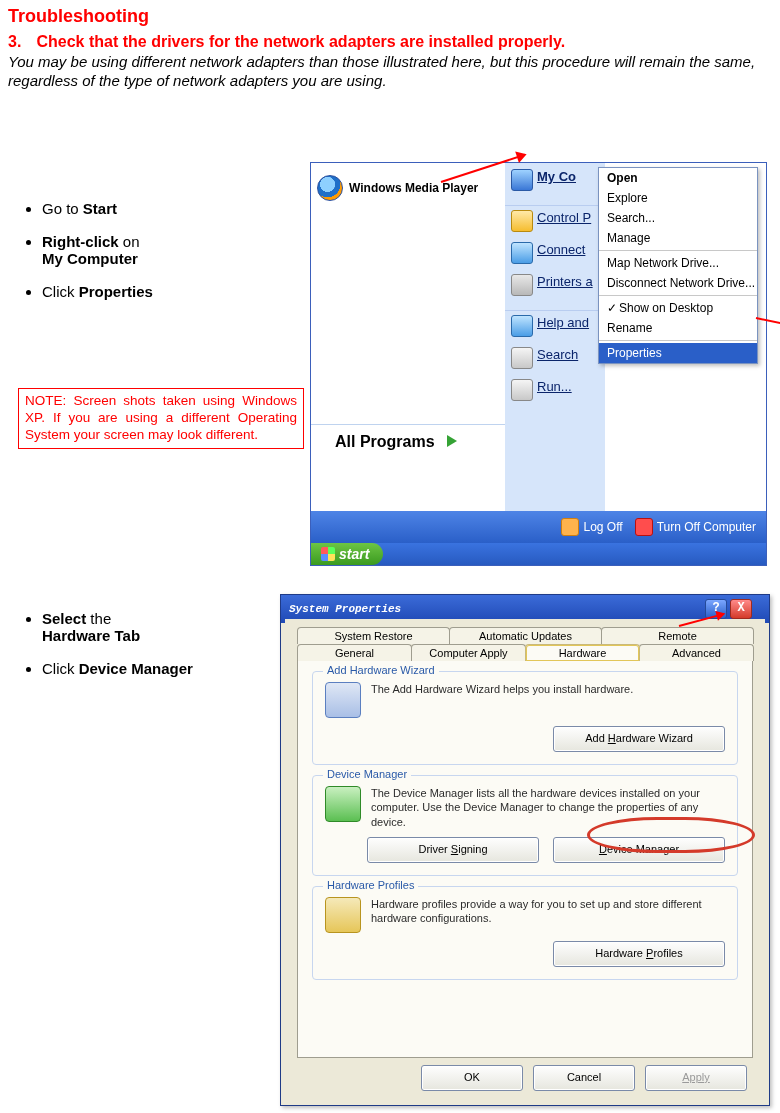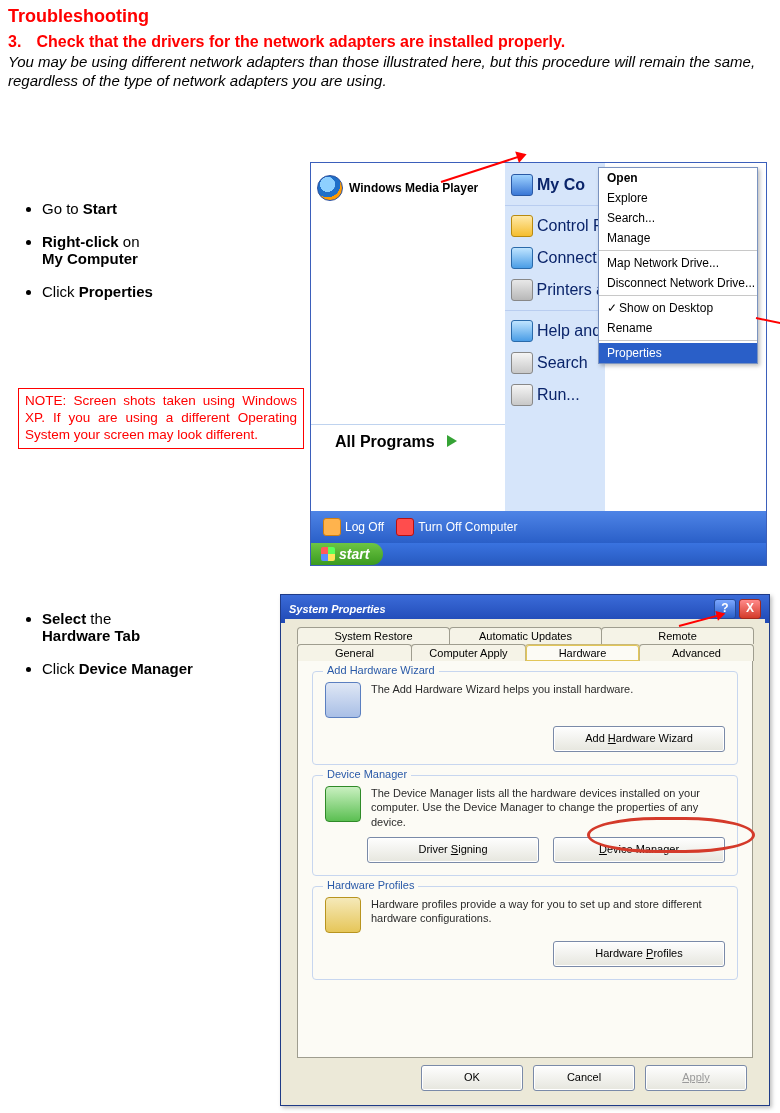--- a/index.html
+++ b/index.html
@@ -62,39 +62,39 @@
       display:inline-block; width:0; height:0; margin-left:8px;
       border-top:6px solid transparent; border-bottom:6px solid transparent;
       border-left:10px solid #35a335;
     }
     
     .shot1 .start-right {
       position:absolute; left:194px; top:0; width:100px; height:348px;
       background:#d6e5fa;
     }
     .shot1 .sr-item {
-      display:flex; align-items:center; height:32px;
-      font-size:16px; color:#0a246a; padding-left:6px;
-      white-space:nowrap; overflow:hidden;
+      display:flex; height:32px;
+      font-size:13px; color:#0a246a; padding-left:6px;
+      white-space:nowrap; overflow:hidden;text-decoration:underline;
     }
     .shot1 .sr-item.first { margin-top:6px; }
     .shot1 .sr-item.sep { border-top:1px solid #b9cdf0; height:0; padding:0; margin:4px 0; }
     .shot1 .sr-item .sri-icon { width:20px; height:20px; margin-right:4px; border-radius:3px; }
     .ic-mycomp { background:linear-gradient(#9ed2ff,#3a77d6); border:1px solid #2a59a5; }
     .ic-cpl    { background:linear-gradient(#ffe9a8,#f5bd2f); border:1px solid #b88a10; }
     .ic-conn   { background:linear-gradient(#bfe4ff,#4a9de6); border:1px solid #2a6aaa; border-radius:50%; }
     .ic-prn    { background:linear-gradient(#e8e8e8,#b8b8b8); border:1px solid #888; }
     .ic-help   { background:linear-gradient(#bfe4ff,#4a9de6); border:1px solid #2a6aaa; border-radius:50%; }
     .ic-srch   { background:linear-gradient(#f5f5f5,#c8c8c8); border:1px solid #888; border-radius:50%; }
     .ic-run    { background:linear-gradient(#f5f5f5,#c8c8c8); border:1px solid #888; }
     
     .shot1 .start-bottom {
       position:absolute; left:0; bottom:22px; width:100%; height:32px;
       background:linear-gradient(#4e84e6,#2a5fc8);
-      color:#fff; font-size:12px; display:flex; align-items:center; 
+      color:#fff; font-size:12px; display:flex; align-items:center; justify-content:flex-end;
       padding-right:10px; box-sizing:border-box;
     }
     .shot1 .start-bottom .b-icon { width:16px; height:16px; border-radius:3px; margin:0 4px 0 12px; }
     .b-logoff { background:#ffb34d; border:1px solid #d07f10; }
     .b-turnoff{ background:#ff4d4d; border:1px solid #b81010; }
     
     .shot1 .taskbar {
       position:absolute; left:0; bottom:0; width:100%; height:22px;
       background:linear-gradient(#3a73e0,#275ac0);
     }
@@ -145,24 +145,24 @@
     .shot2 {
       position:absolute; left:280px; top:594px;
       width:488px; height:510px;
       background:#ece9d8;
       border:1px solid #1f3b87;
       box-shadow:2px 2px 4px rgba(0,0,0,.25);
       font-family:"Tahoma","Segoe UI",Arial,sans-serif;
       font-size:11px;
     }
     .shot2 .titlebar{
-      height:28px; line-height:24px; padding:0 8px 0 8px;
+      height:28px; line-height:24px; padding:0 17px 0 8px;
       background:linear-gradient(#3b6bd8,#1f49b5);
       color:#fff; font-weight:bold; font-style:italic;
-      display:flex; align-items:center; justify-content:space-between;
+      display:flex; align-items:center; justify-content:space-between;font-family:Liberation Mono, monospace;
     }
     .shot2 .titlebuttons { display:flex; gap:3px; }
     .shot2 .winbtn { width:20px; height:18px; border-radius:3px; border:1px solid #254a99;
       background:linear-gradient(#7ba6ff,#2a5fc8); color:#fff; font-weight:bold; font-size:12px;
       line-height:16px; text-align:center; font-style:normal; }
     .shot2 .winbtn.help { background:linear-gradient(#7ba6ff,#2a5fc8); }
     .shot2 .winbtn.close{ background:linear-gradient(#ff8a8a,#d43b2a); border-color:#a02a1d; }
     .shot2 .dlg-body { position:absolute; left:4px; right:4px; top:24px; bottom:4px;
       background:#ece9d8; }
 

